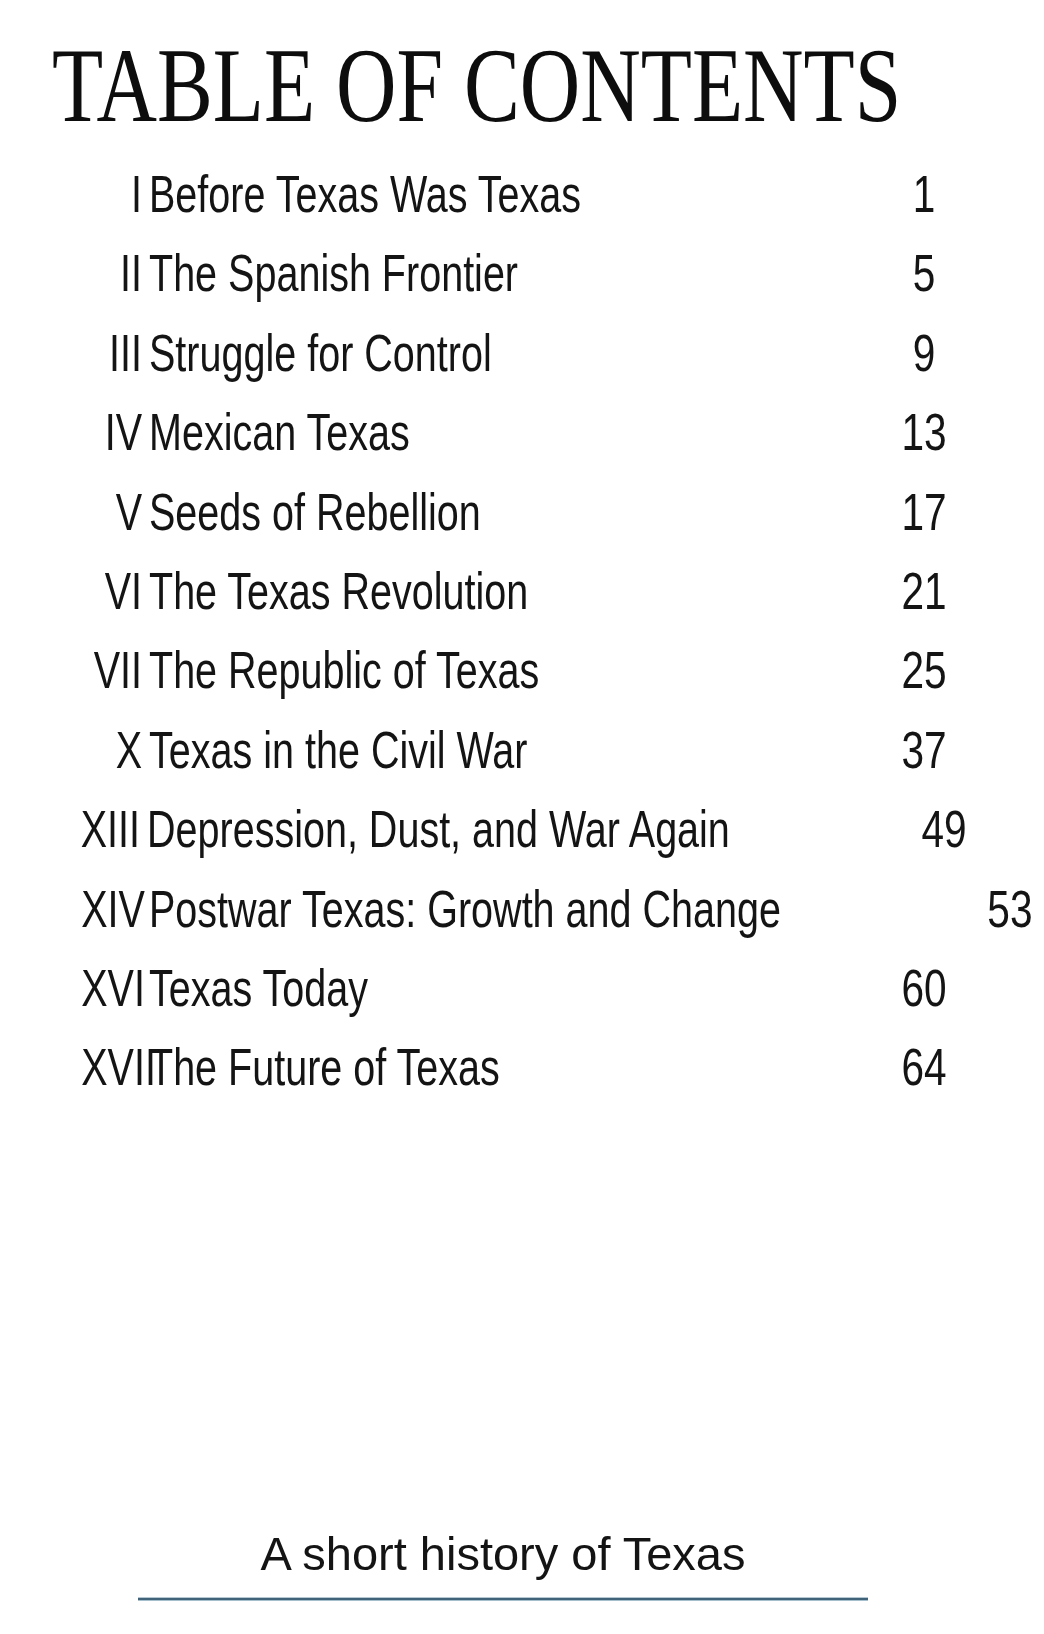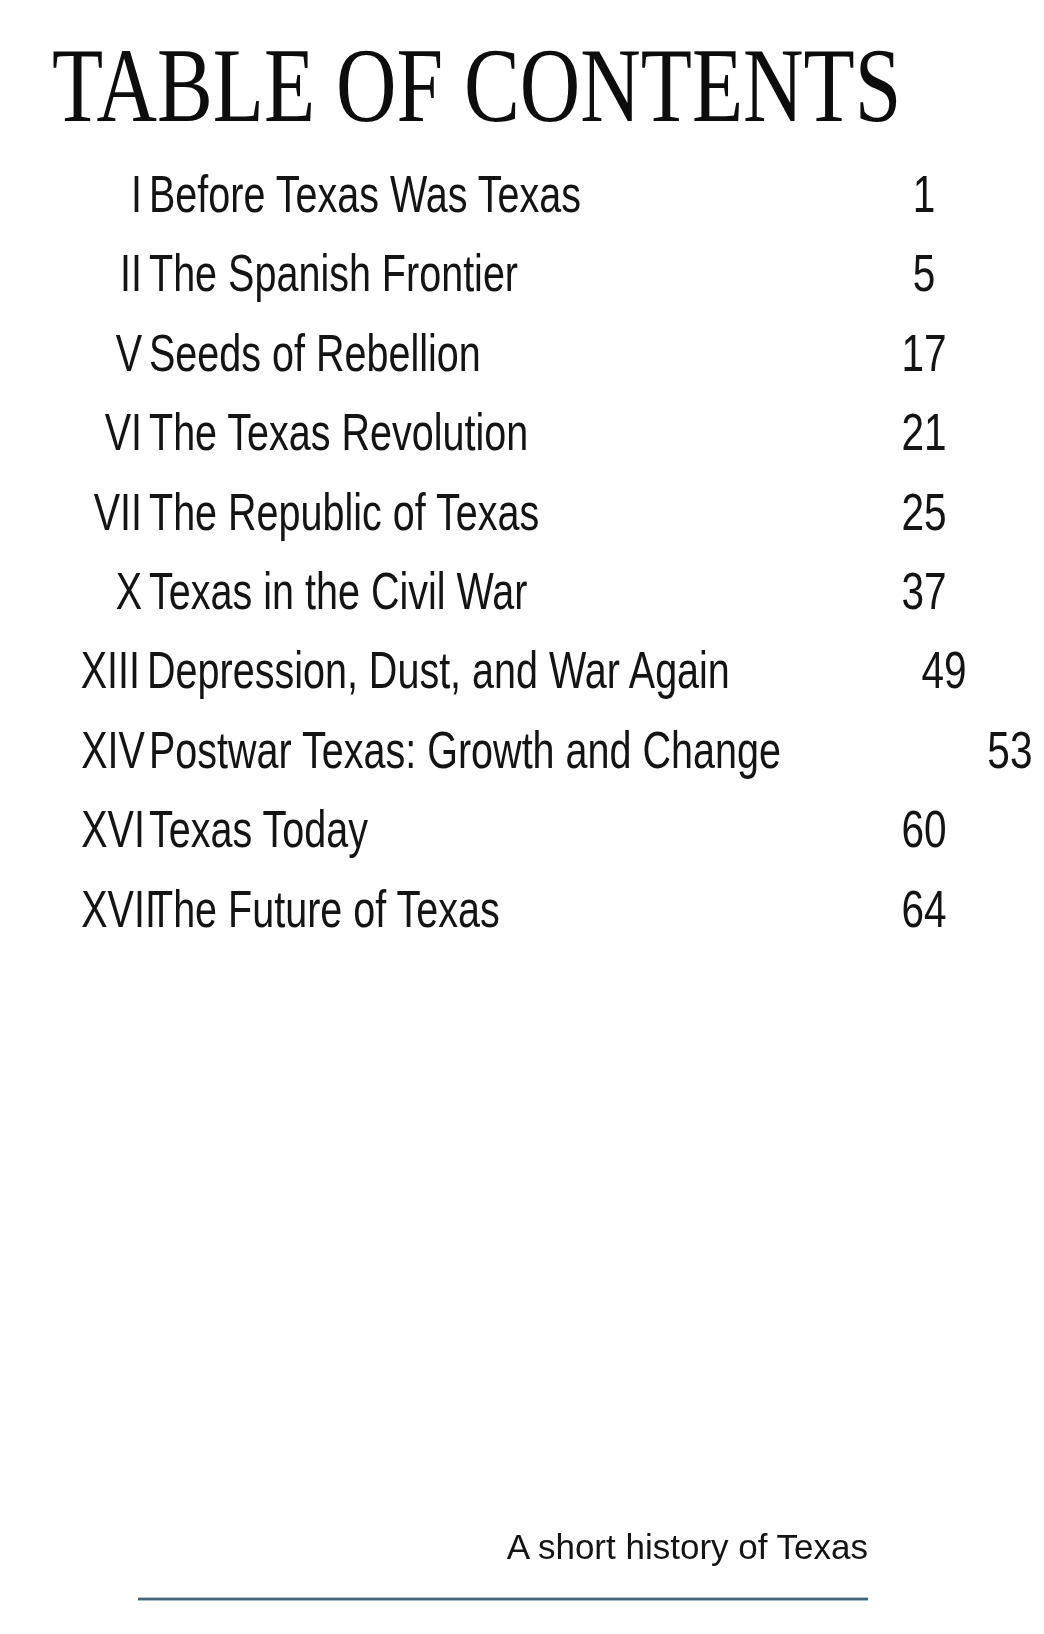--- a/index.html
+++ b/index.html
@@ -60,22 +60,22 @@
     text-align: center;
     white-space: nowrap;
     transform: scaleX(0.78);
     transform-origin: center center;
   }
   .footer-subtitle {
     position: absolute;
     top: 1528px;
     left: 138px;
     width: 730px;
-    text-align: right;
-    font-size: 35px;
+    text-align: center;
+    font-size: 47px;
     line-height: 1.1;
     color: #141414;
   }
   .footer-rule {
     position: absolute;
     top: 1597px;
     left: 138px;
     width: 730px;
     height: 4px;
   }
@@ -94,21 +94,31 @@
       <span class="toc-title">Before Texas Was Texas</span>
       <span class="toc-page">1</span>
     </div>
 
     <div class="toc-row">
       <span class="toc-num">II</span>
       <span class="toc-title">The Spanish Frontier</span>
       <span class="toc-page">5</span>
     </div>
 
+    <div class="toc-row">
+      <span class="toc-num">III</span>
+      <span class="toc-title">Struggle for Control</span>
+      <span class="toc-page">9</span>
+    </div>
 
+    <div class="toc-row">
+      <span class="toc-num">IV</span>
+      <span class="toc-title">Mexican Texas</span>
+      <span class="toc-page">13</span>
+    </div>
 
     <div class="toc-row">
       <span class="toc-num">V</span>
       <span class="toc-title">Seeds of Rebellion</span>
       <span class="toc-page">17</span>
     </div>
 
     <div class="toc-row">
       <span class="toc-num">VI</span>
       <span class="toc-title">The Texas Revolution</span>

